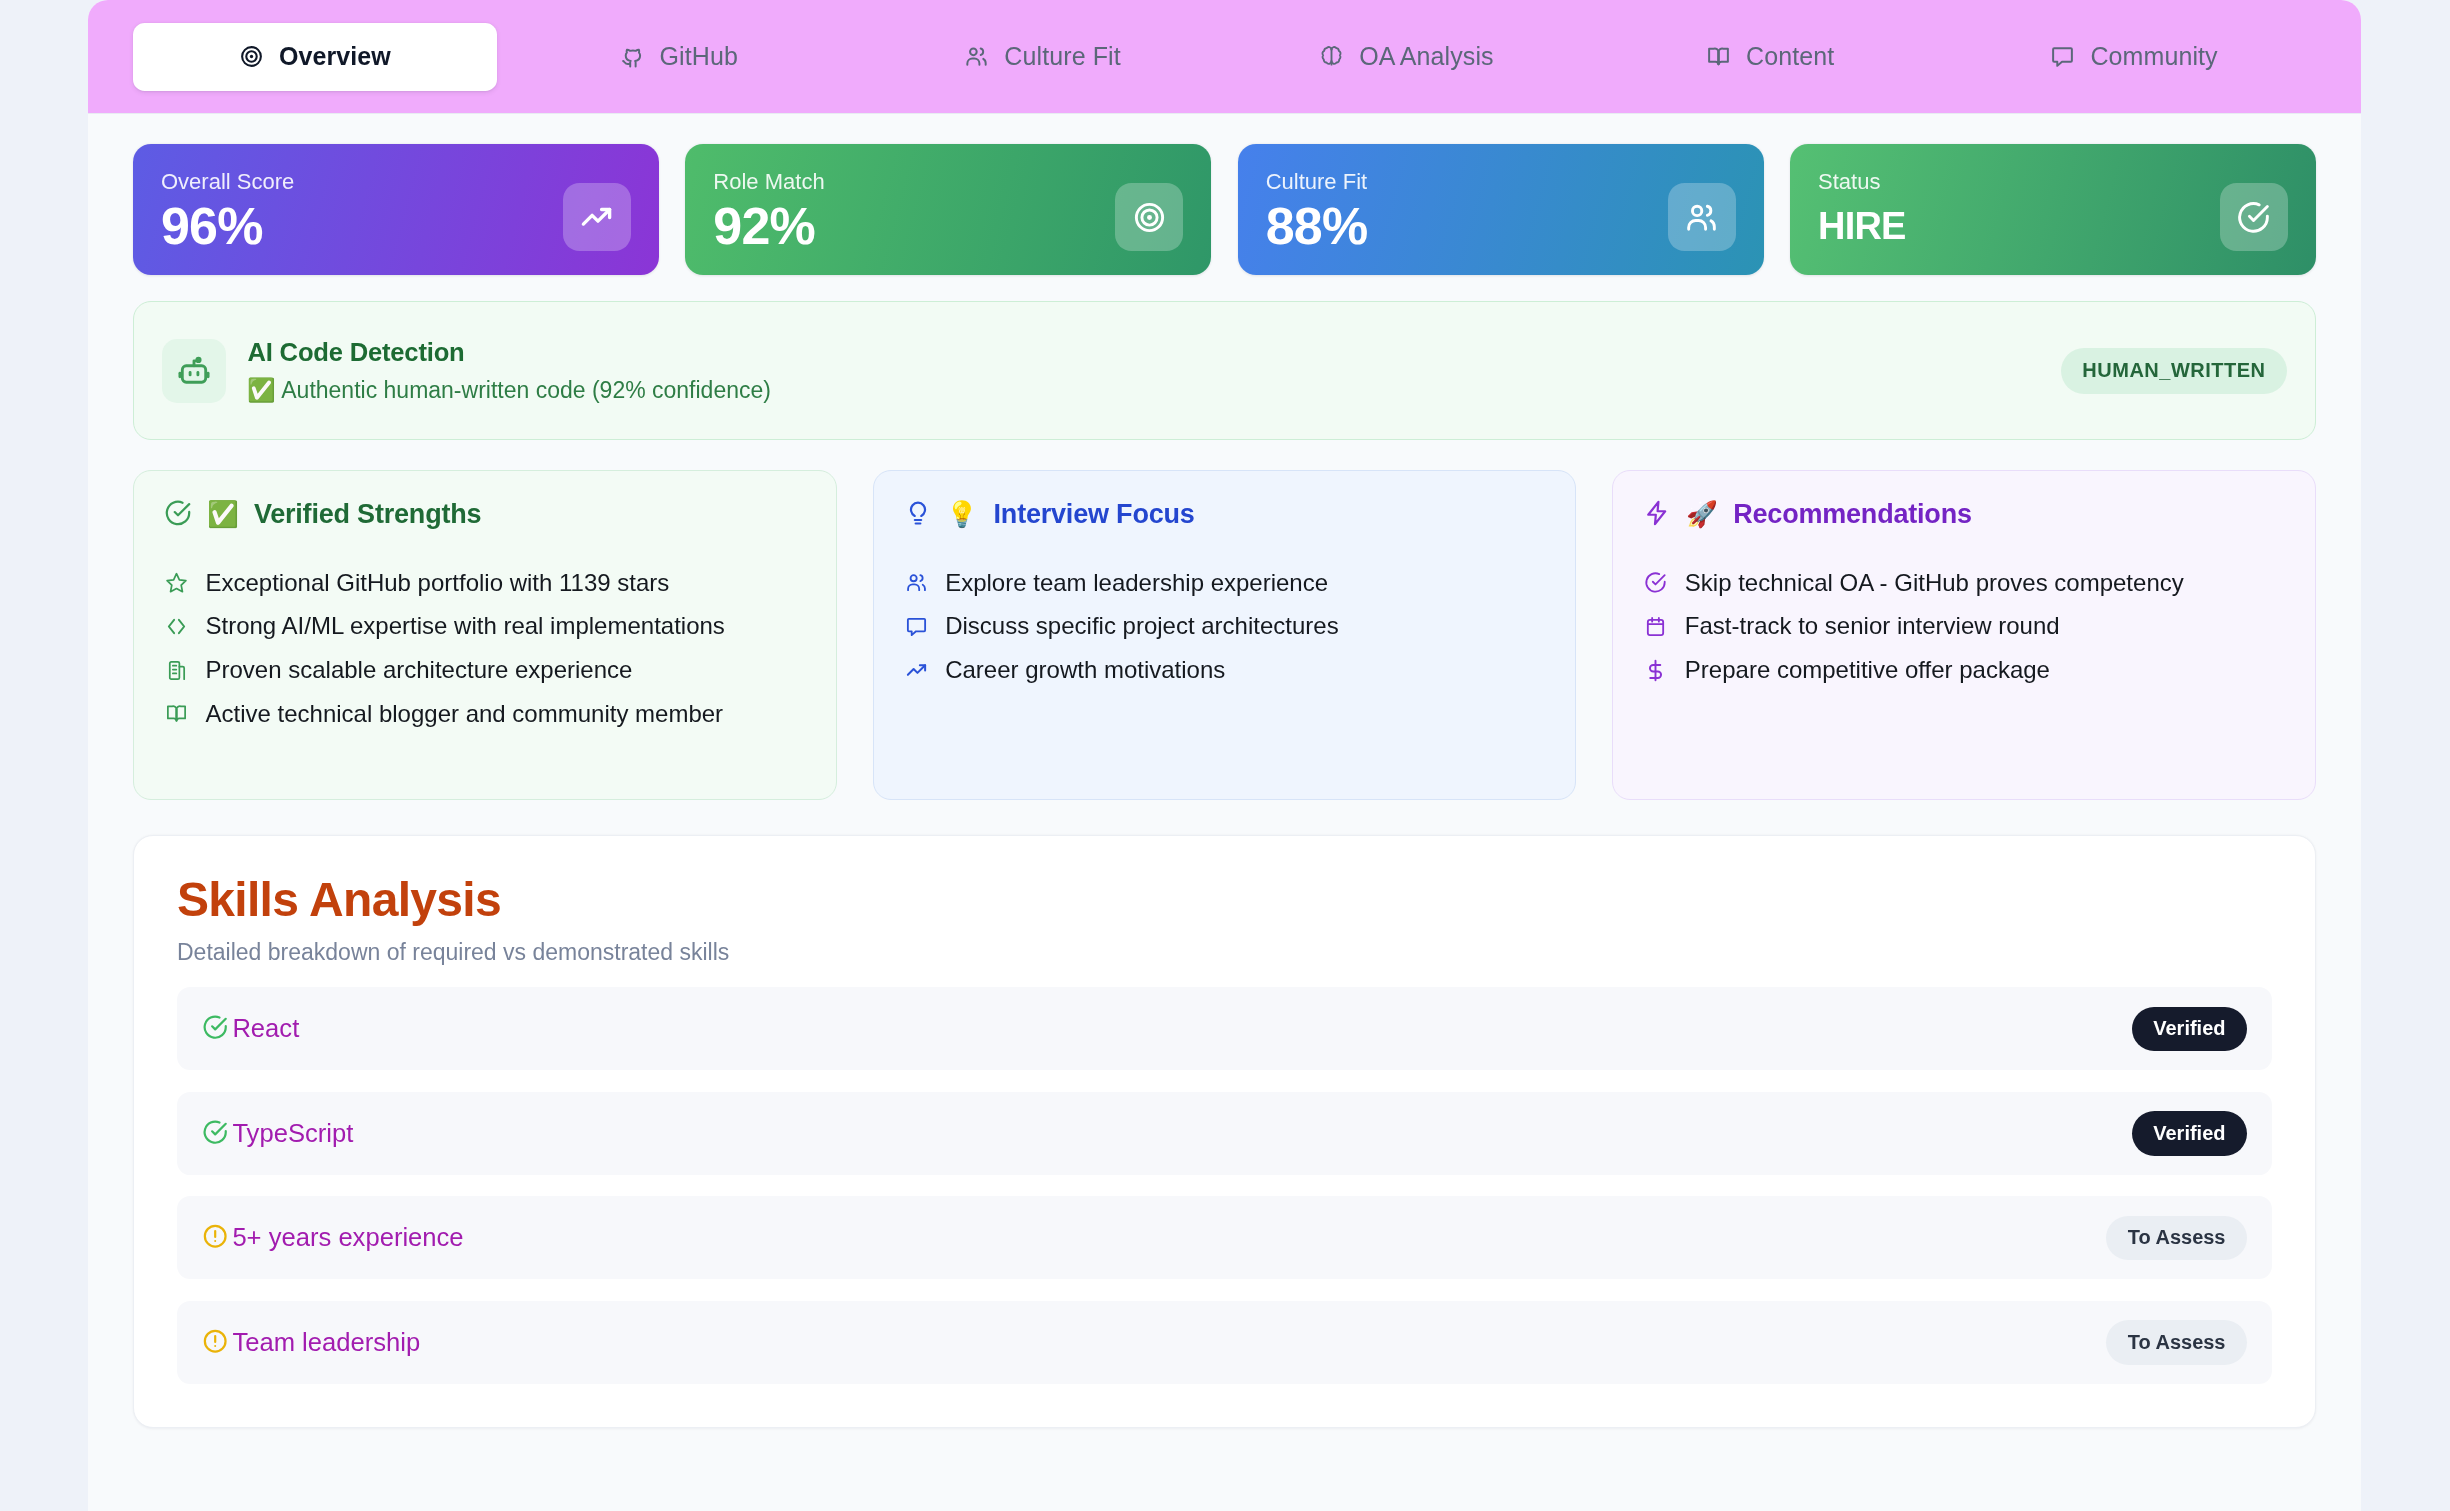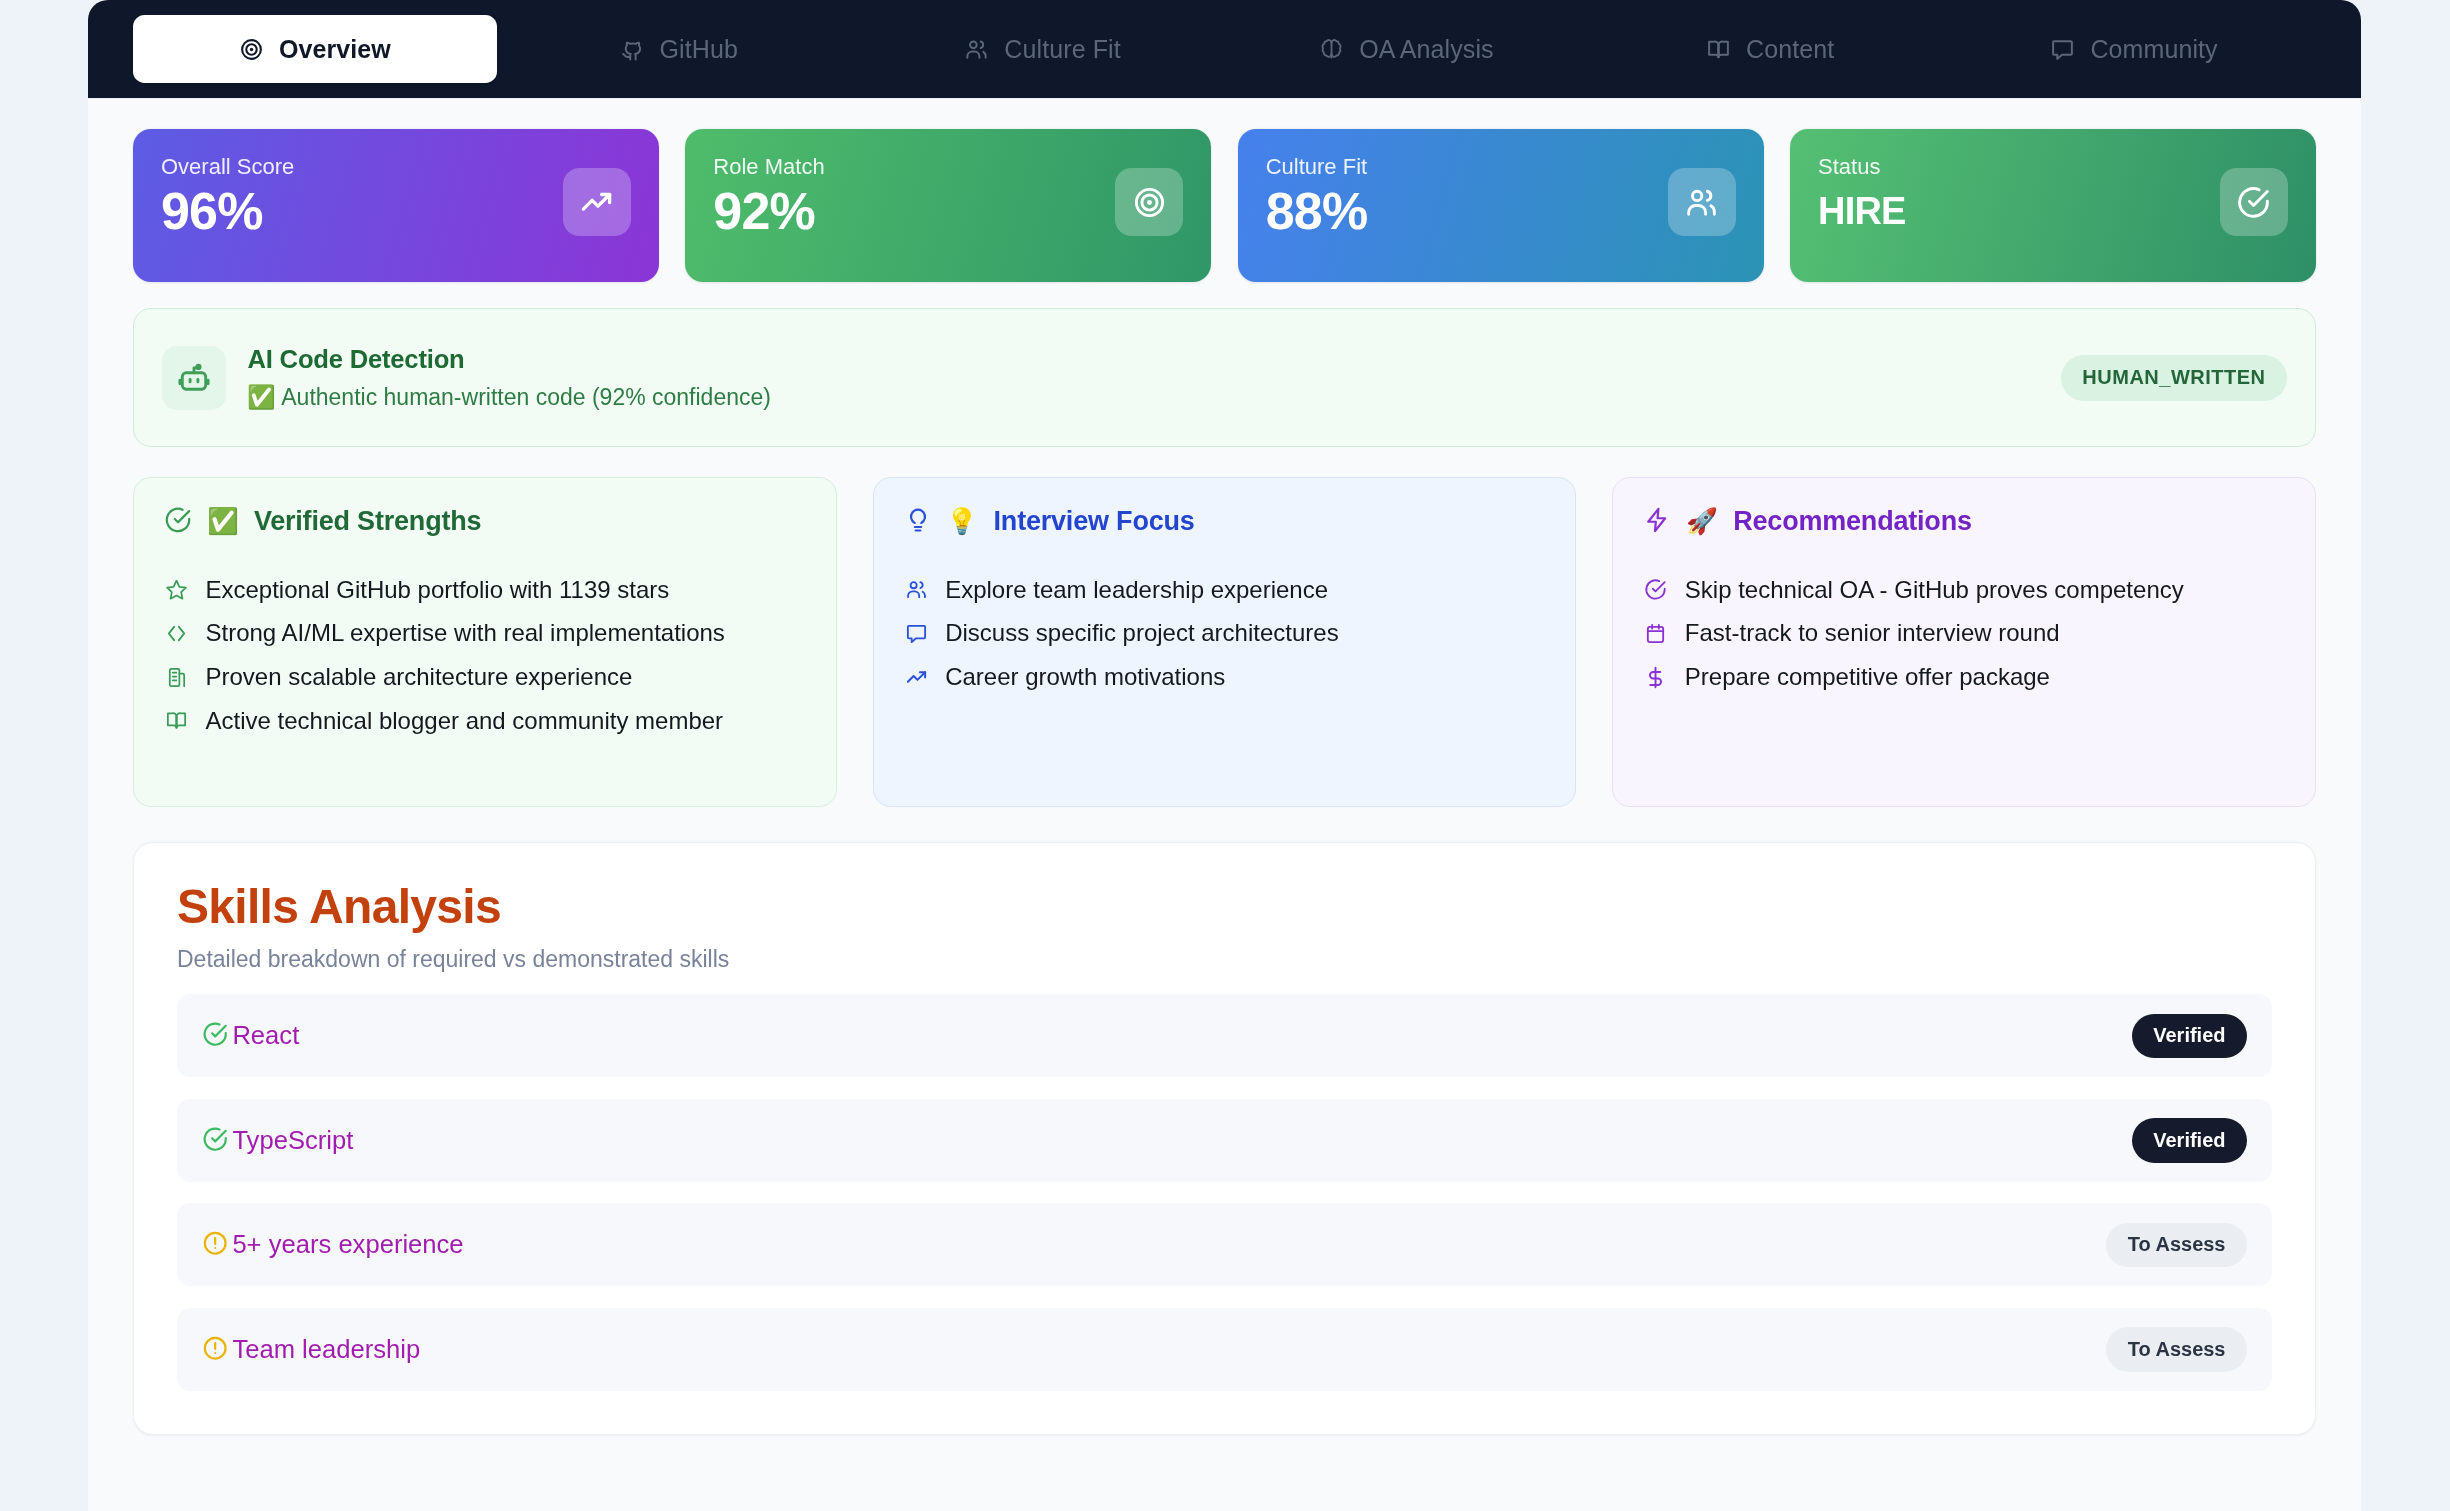--- a/index.html
+++ b/index.html
@@ -12,22 +12,22 @@
   .page {
     position: absolute;
     left: 88px; top: 0; width: 2273px; height: 1512px;
     background: #f8fafc;
     border-radius: 20px 20px 0 0;
     overflow: hidden;
   }
 
   
   .tabbar {
-    height: 99px;
-    background: #0f172a;
+    height: 114px;
+    background: #f0abfc;
     border-bottom: 1.7px solid #e8ecf2;
     display: flex;
     align-items: center;
     padding: 0 45px;
   }
   .tab {
     flex: 1 1 0;
     height: 68px;
     display: flex;
     align-items: center;
@@ -46,21 +46,21 @@
   }
   .tab svg { display:block; }
 
   
   .body { padding: 30px 45px 0 45px; }
 
   
   .stats { display: flex; gap: 26.4px; }
   .stat {
     flex: 1 1 0;
-    height: 153px;
+    height: 131px;
     border-radius: 18px;
     padding: 25px 28px;
     position: relative;
     color: #fff;
     box-shadow: 0 0.8px 2.5px rgba(16,24,40,.10);
   }
   .stat .lbl { font-size: 22px; color: rgba(255,255,255,.90); font-weight: 400; }
   .stat .val { font-size: 52px; font-weight: 700; line-height: 1.22; letter-spacing: -0.8px; }
   .stat .val.txt { font-size: 38px; line-height: 1.65; }
   .stat .icon {

